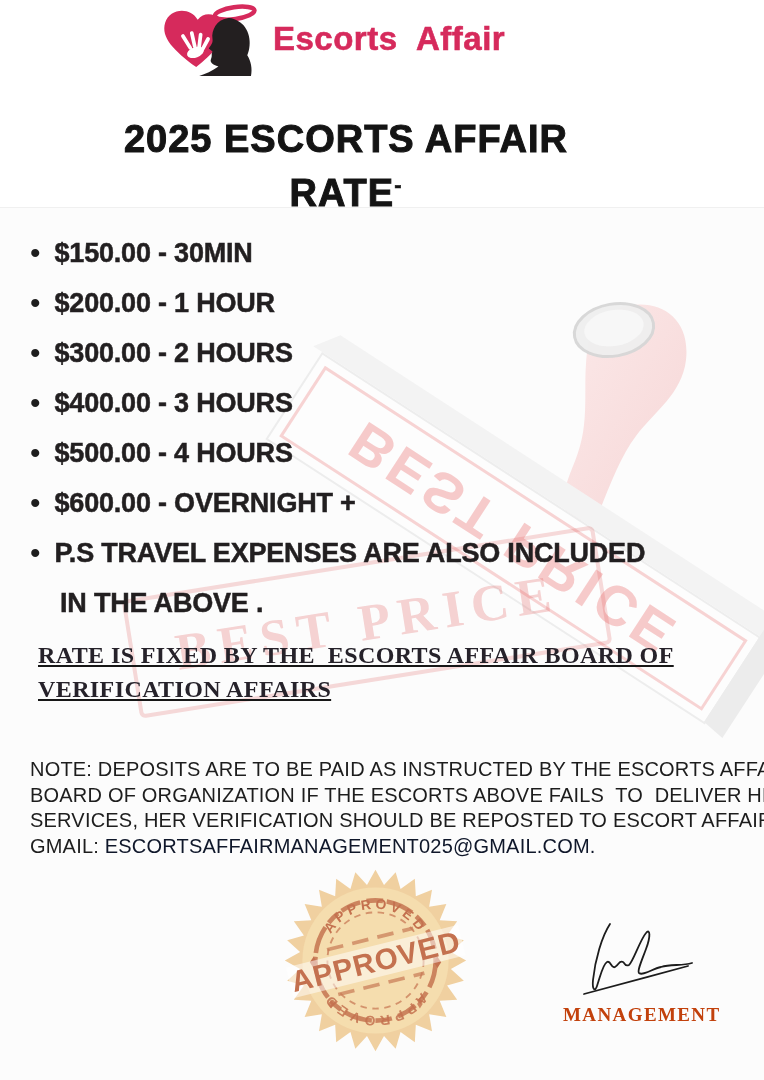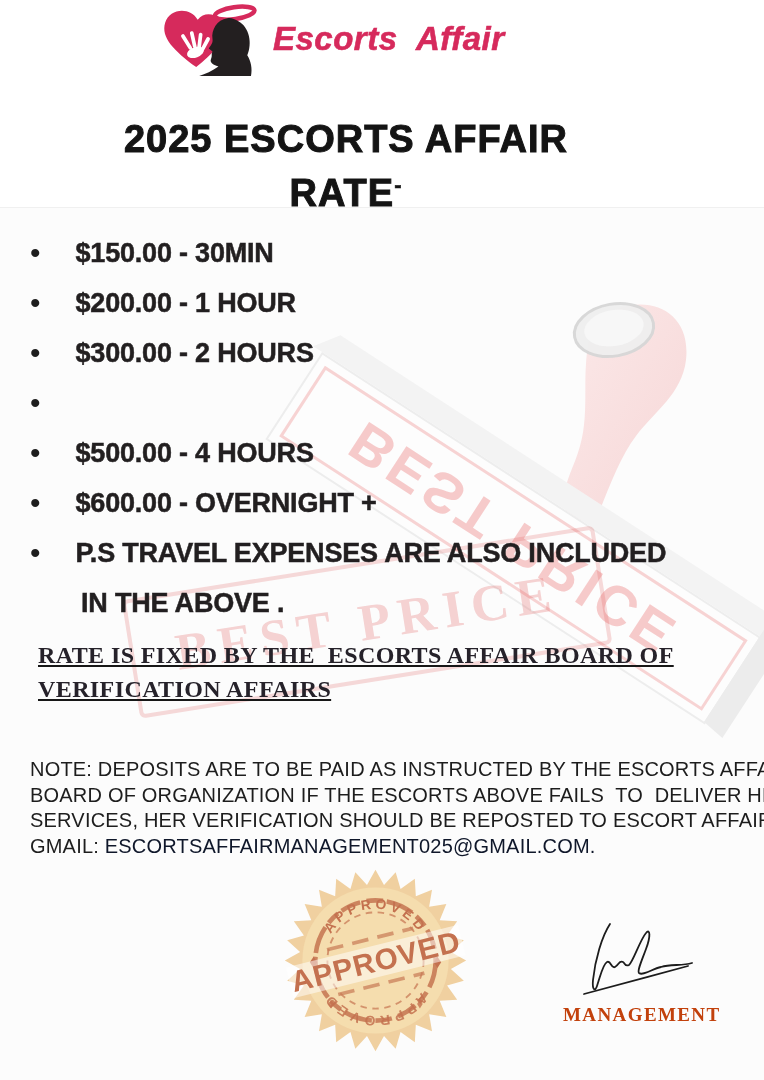--- a/index.html
+++ b/index.html
@@ -1,21 +1,21 @@
 <!DOCTYPE html>
 <html><head>
 <meta charset="utf-8">
 <style>
   html,body{margin:0;padding:0;}
   body{
     width:764px;height:1080px;position:relative;overflow:hidden;
     background:#ffffff;font-family:"Liberation Sans",sans-serif;color:#171717;
   }
   
-  .logo-row{position:absolute;left:160px;top:2px;display:flex;align-items:center;gap:8px;z-index:3;font-style:italic;}
+  .logo-row{position:absolute;left:160px;top:2px;display:flex;align-items:center;gap:8px;z-index:3;}
   .brand-name{font-size:33px;font-weight:800;color:#d62a5c;letter-spacing:.5px;word-spacing:10px;
     -webkit-text-stroke:.6px #d62a5c;}
   .title-block{position:absolute;top:116px;left:0;width:764px;text-align:center;
     transform:translateX(-36px);z-index:3;}
   .title-l1,.title-l2{font-size:38px;font-weight:900;color:#141414;letter-spacing:1px;
     -webkit-text-stroke:1px #141414;line-height:46px;}
   .rate-dash{font-size:22px;vertical-align:super;font-weight:700;-webkit-text-stroke:.5px #141414;}
   
   .content-bg{position:absolute;left:0;top:207px;width:764px;height:873px;background:#fcfcfc;
     border-top:1px solid #f0f0f0;z-index:0;}
@@ -35,21 +35,21 @@
   .wm-imprint{position:absolute;left:128px;top:562px;width:470px;height:112px;
     transform:rotate(-9deg);border:4px solid rgba(223,90,90,.22);border-radius:6px;
     display:flex;align-items:center;justify-content:center;}
   .wm-imprint-text{font-family:"Liberation Serif",serif;font-weight:700;font-size:52px;
     letter-spacing:8px;color:rgba(223,90,90,.26);white-space:nowrap;}
   
   .rates{position:absolute;left:30px;top:228px;z-index:2;list-style:none;margin:0;padding:0;}
   .rate-item{height:50px;display:flex;align-items:center;}
   .bullet{font-size:30px;line-height:1;margin-right:14px;color:#1d1d1d;}
   .rate-text{font-size:27px;font-weight:800;letter-spacing:-.2px;color:#221f20;
-    -webkit-text-stroke:.5px #221f20;white-space:pre;margin-left:21px;}
+    -webkit-text-stroke:.5px #221f20;white-space:pre;}
   .ps-cont{height:50px;display:flex;align-items:center;margin-left:30px;}
   
   .board-note{position:absolute;left:38px;top:638px;z-index:2;text-decoration:underline;}
   .board-line{font-family:"Liberation Serif",serif;font-weight:700;font-size:24px;
     line-height:34px;color:#26222a;letter-spacing:.4px;white-space:pre;}
   
   .note{position:absolute;left:30px;top:757px;z-index:2;}
   .note-line{font-size:20px;line-height:25.5px;color:#1d1d1d;letter-spacing:.2px;white-space:pre;}
   .email-link{color:#0f172a;text-decoration:none;}
   
@@ -119,20 +119,21 @@
   <li class="rate-item">
     <span class="bullet">•</span>
     <span class="rate-text">$200.00 - 1 HOUR</span>
     </li>
   <li class="rate-item">
     <span class="bullet">•</span>
     <span class="rate-text">$300.00 - 2 HOURS</span>
     </li>
   <li class="rate-item">
     <span class="bullet">•</span>
+    <span class="rate-text">$400.00 - 3 HOURS</span>
     </li>
   <li class="rate-item">
     <span class="bullet">•</span>
     <span class="rate-text">$500.00 - 4 HOURS</span>
     </li>
   <li class="rate-item">
     <span class="bullet">•</span>
     <span class="rate-text">$600.00 - OVERNIGHT +</span>
     </li>
   <li class="rate-item">

